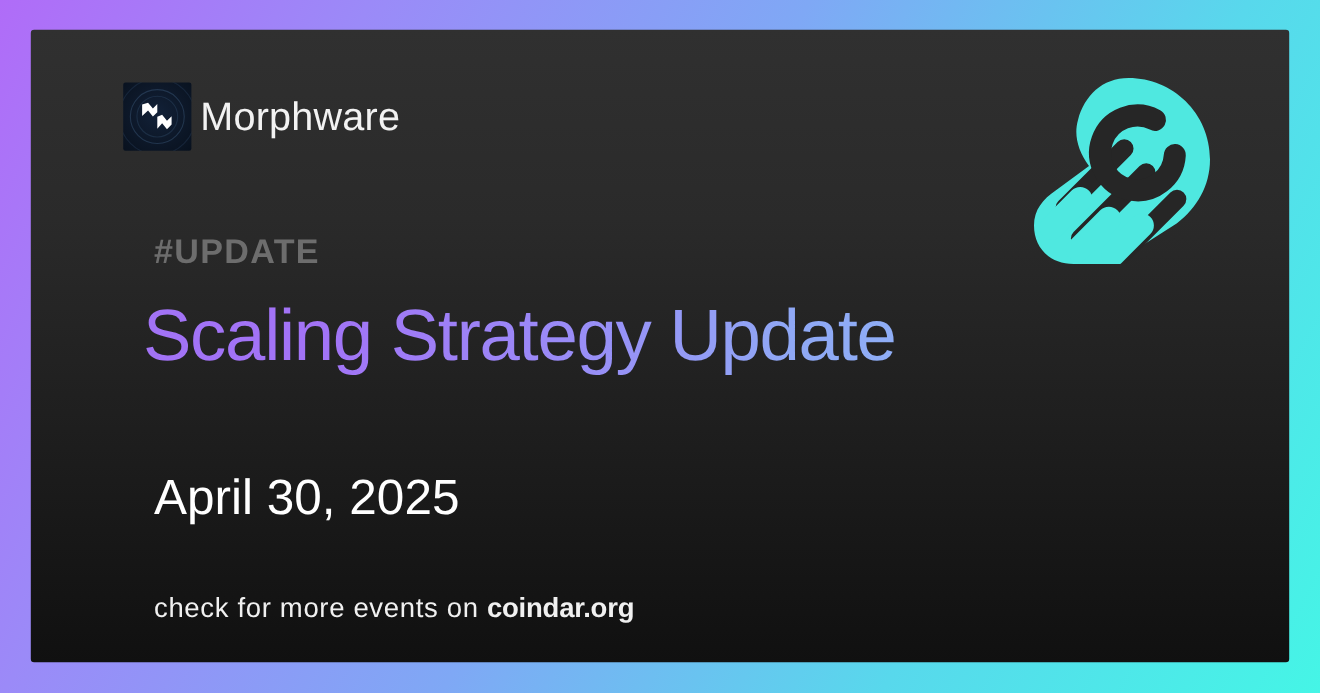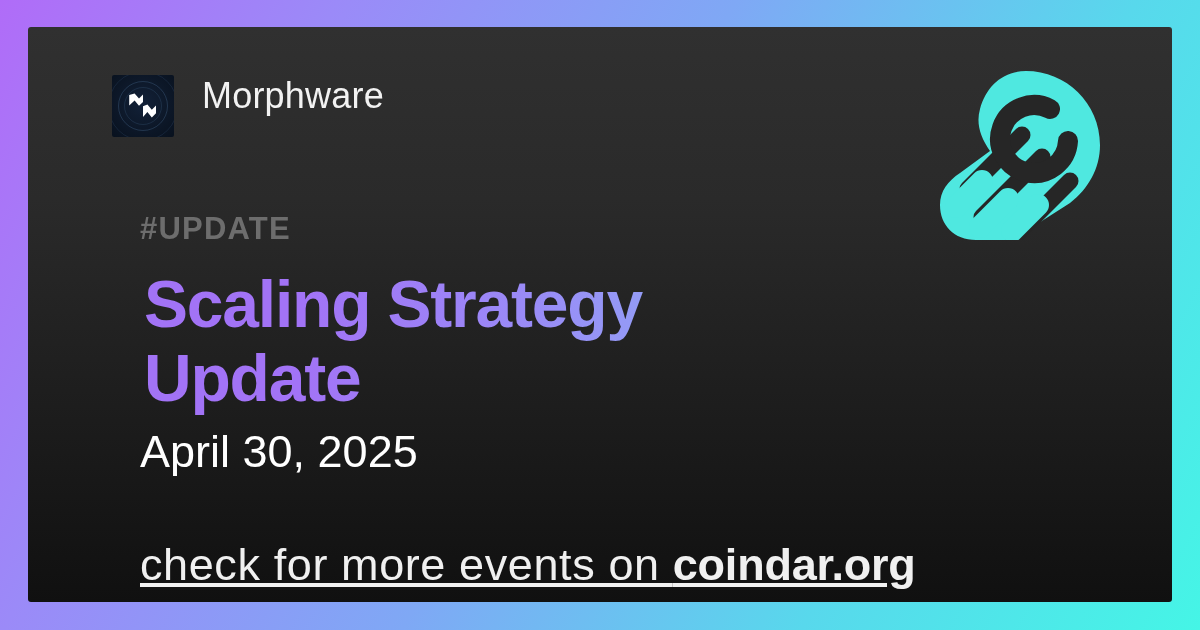--- a/index.html
+++ b/index.html
@@ -44,21 +44,22 @@
     background: linear-gradient(180deg, #303030 0%, #2a2a2a 30%, #1d1d1d 66%, #101010 100%);
     overflow: hidden;
   }
 
   
   .brand-row {
     position: absolute;
     left: 84px;
     top: 48px;
     display: flex;
-    gap: 28px;
+    align-items: center;
+    gap: 8px;
   }
   .brand-logo {
     width: 62px;
     height: 62px;
     border-radius: 2px;
     background: radial-gradient(circle at 50% 46%, #122138 0%, #0d1829 55%, #08111e 100%);
     position: relative;
     overflow: hidden;
     flex: none;
   }
@@ -96,25 +97,25 @@
     top: 184px;
     font-size: 31px;
     font-weight: 700;
     letter-spacing: 1.2px;
     color: #6d6d6d;
     white-space: nowrap;
   }
 
   .headline {
     position: absolute;
-    left: 116px;
+    left: 102px;
     top: 241px;
     width: 720px;
     font-size: 66px;
-    font-weight: 700;
+    font-weight: 400;
     line-height: 1.12;
     letter-spacing: -1.2px;
     background: linear-gradient(92deg, #a273f6 0%, #a273f6 22%, #9a8af7 52%, #8fa8f5 82%, #8fb0f6 100%);
     -webkit-background-clip: text;
     background-clip: text;
     color: transparent;
     -webkit-text-fill-color: transparent;
   }
 
   .eventdate {
@@ -125,26 +126,25 @@
     font-weight: 400;
     color: #ffffff;
     letter-spacing: 0px;
     white-space: nowrap;
   }
 
   .footer {
     position: absolute;
     left: 112px;
     top: 512px;
-    font-size: 45px;
+    font-size: 25px;
     font-weight: 300;
     color: #f0f0f0;
     letter-spacing: 0.6px;
     white-space: nowrap;
-    text-decoration: underline;
   }
   .footer .site {
     font-weight: 700;
     letter-spacing: -0.2px;
   }
 </style>
 </head>
 <body>
 
 <div id="poster">

